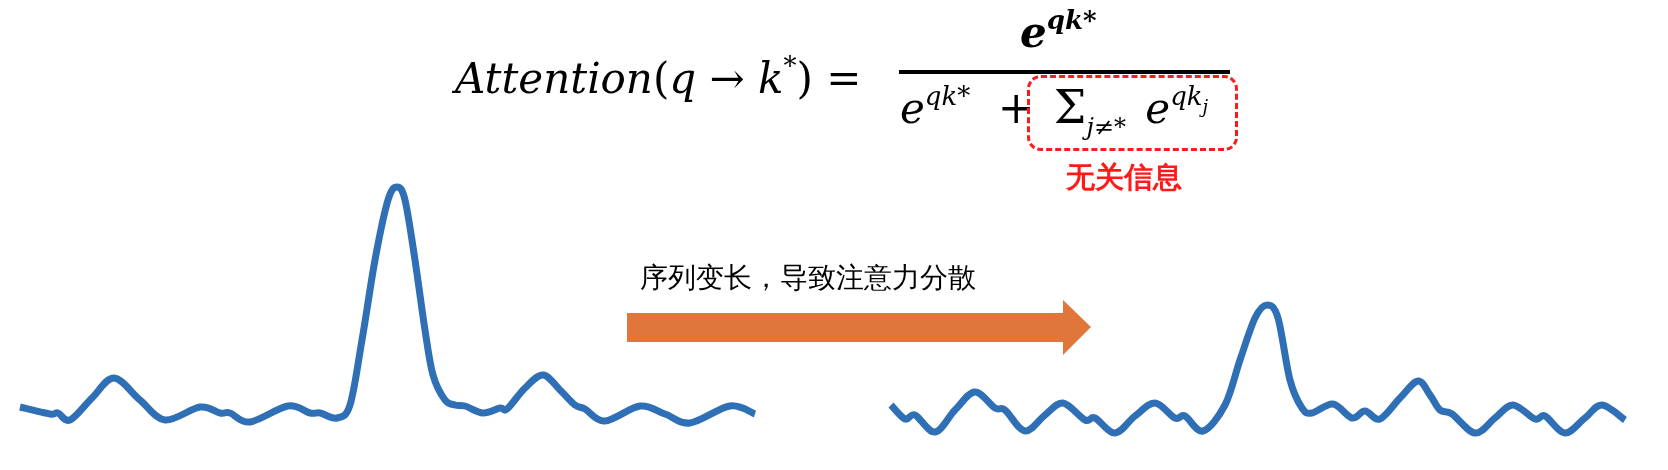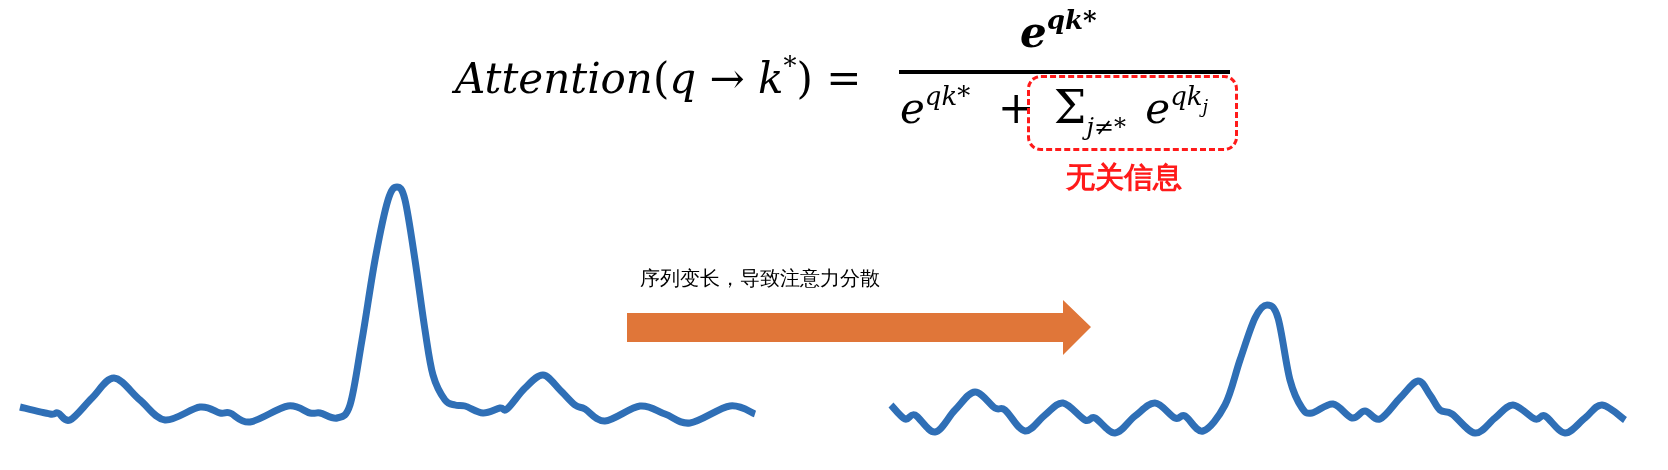--- a/index.html
+++ b/index.html
@@ -10,21 +10,21 @@
   .lhs { left: 455px; top: 54px; font-size: 42px; line-height: 50px; }
   .frac-bar { position: absolute; left: 899px; top: 70px; width: 331px; height: 4px; background: #000; }
   .num { left: 1020px; top: 8px; font-size: 42px; line-height: 50px; font-weight: bold; }
   .den { left: 900px; top: 82px; font-size: 42px; line-height: 50px; }
   .sup { font-size: 26px; position: relative; top: -18px; }
   .sub { font-size: 24px; position: relative; top: 12px; }
   .sigma { font-style: normal; font-size: 46px; }
   .plus { font-style: normal; font-size: 44px; }
   .irr-box { position: absolute; left: 1027px; top: 75px; width: 211px; height: 76px; border: 3px dashed #ff1a1a; border-radius: 14px; box-sizing: border-box; }
   .irr-label { left: 1066px; top: 160px; font-family: "DejaVu Sans", "Liberation Sans", sans-serif; font-weight: bold; font-size: 29px; line-height: 34px; text-align: center; }
-  .caption { left: 640px; top: 260px; font-family: "DejaVu Sans", "Liberation Sans", sans-serif; font-size: 20px; line-height: 36px; color: #000; }
+  .caption { left: 640px; top: 260px; font-family: "DejaVu Sans", "Liberation Sans", sans-serif; font-size: 28px; line-height: 36px; color: #000; }
   svg.layer { position: absolute; left: 0; top: 0; }
 </style>
 </head>
 <body>
 
 <div class="abs math lhs">
   <span>Attention</span><span class="up">(</span><span>q</span><span class="up"> → </span><span>k</span><span class="sup up">*</span><span class="up">)</span><span class="up"> = </span>
 </div>
 
 <div class="frac-bar"></div>

